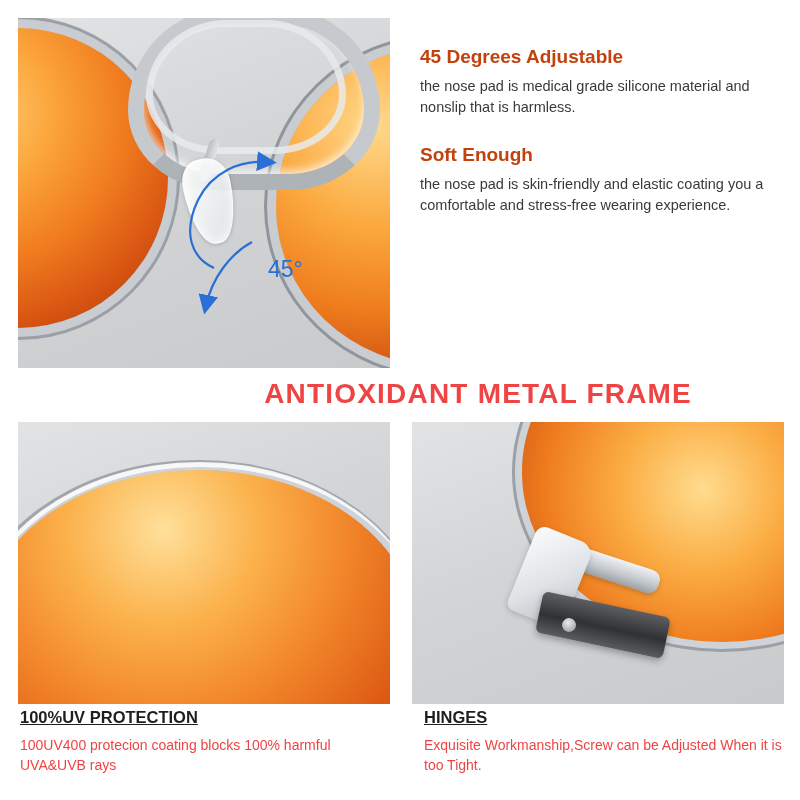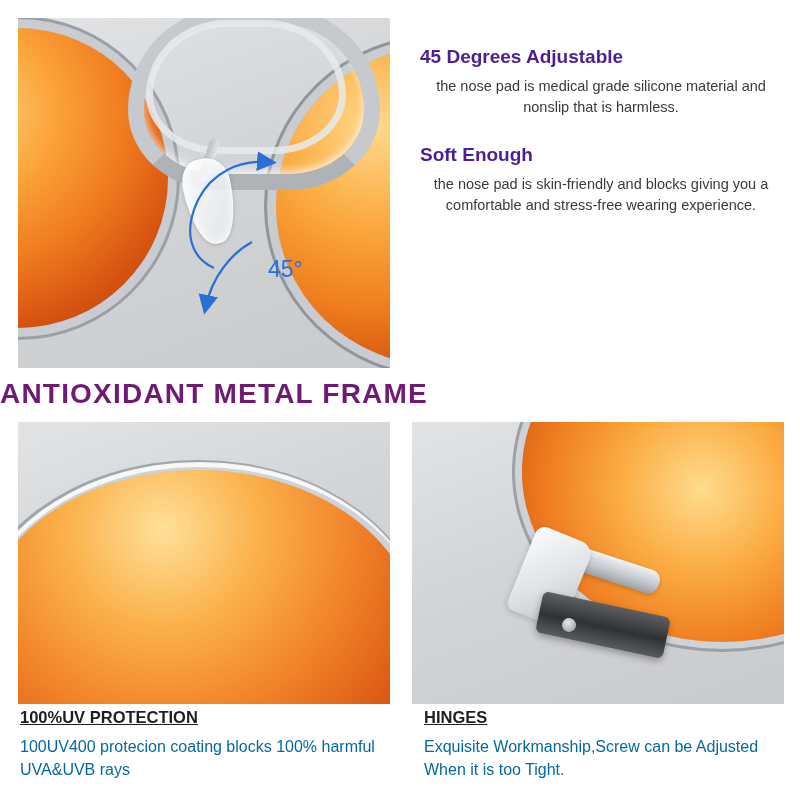--- a/index.html
+++ b/index.html
@@ -136,39 +136,38 @@
     color: #8a6a2a;
     font-size: 31px;
     font-weight: bold;
     line-height: 1.22;
     letter-spacing: .4px;
   }
   .sub-head {
     margin-top: 22px;
     font-size: 19px;
     font-weight: bold;
-    color: #4c1d95;
+    color: #c2410c;
   }
   .sub-head.second { margin-top: 26px; }
   .body-text {
     margin-top: 8px;
     font-size: 14.5px;
     line-height: 1.45;
     color: #3a3a3a;
-    text-align: center;
   }
 
   
   .banner {
     position: absolute;
     left: 0;
     top: 378px;
     width: 692px;
-    text-align: left;
-    color: #701a75;
+    text-align: right;
+    color: #ef4444;
     font-size: 28px;
     font-weight: bold;
     letter-spacing: 1.2px;
   }
 
   
   .bl-photo {
     position: absolute;
     left: 18px;
     top: 422px;
@@ -276,23 +275,23 @@
     width: 370px;
   }
   .cap-title {
     font-size: 16.5px;
     font-weight: bold;
     color: #1e1e1e;
     text-decoration: underline;
   }
   .cap-body {
     margin-top: 9px;
-    font-size: 16px;
+    font-size: 14px;
     line-height: 1.42;
-    color: #0369a1;
+    color: #ef4444;
   }
 </style>
 </head>
 <body>
 
 <div class="page">
 
   <div class="top-photo">
     <div class="photo-bg"></div>
     <div class="lens-right"></div>
@@ -311,21 +310,21 @@
       <path d="M46,130 C24,120 14,96 30,62 C44,34 72,22 100,24" fill="none" stroke="#2a6fd6" stroke-width="2.2" marker-end="url(#ah)"></path>
       <path d="M84,104 C62,116 44,140 38,168" fill="none" stroke="#2a6fd6" stroke-width="2.2" marker-end="url(#ah)"></path>
     </svg>
     <div class="angle-label">45°</div>
   </div>
 
   <div class="top-text">
     <div class="sub-head">45 Degrees Adjustable</div>
     <div class="body-text">the nose pad is medical grade silicone material and nonslip that is harmless.</div>
     <div class="sub-head second">Soft Enough</div>
-    <div class="body-text">the nose pad is skin-friendly and blocks giving you a comfortable and stress-free wearing experience.</div>
+    <div class="body-text">the nose pad is skin-friendly and elastic coating you a comfortable and stress-free wearing experience.</div>
   </div>
 
   <div class="banner">ANTIOXIDANT METAL FRAME</div>
 
   <div class="bl-photo">
     <div class="photo-bg"></div>
     <div class="bl-lens"></div>
     <div class="bl-rim-highlight"></div>
   </div>
 

